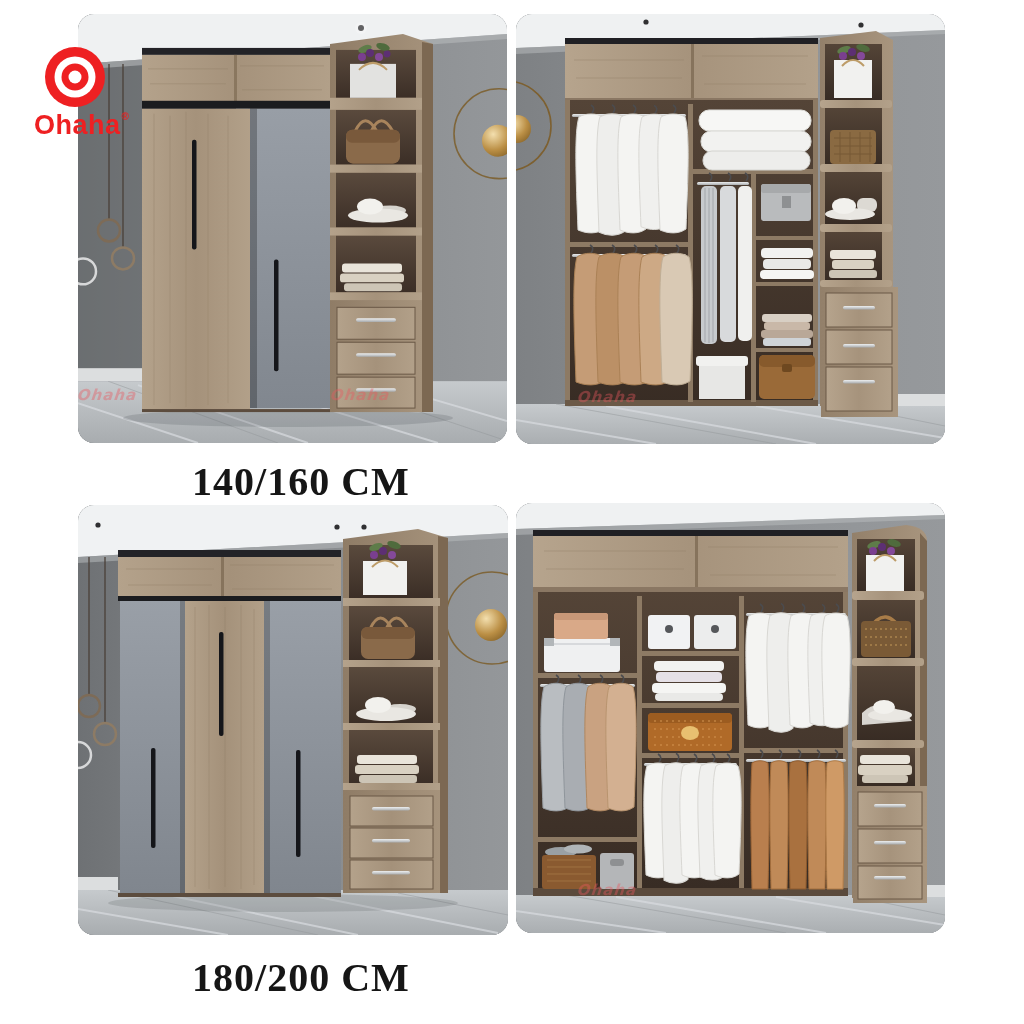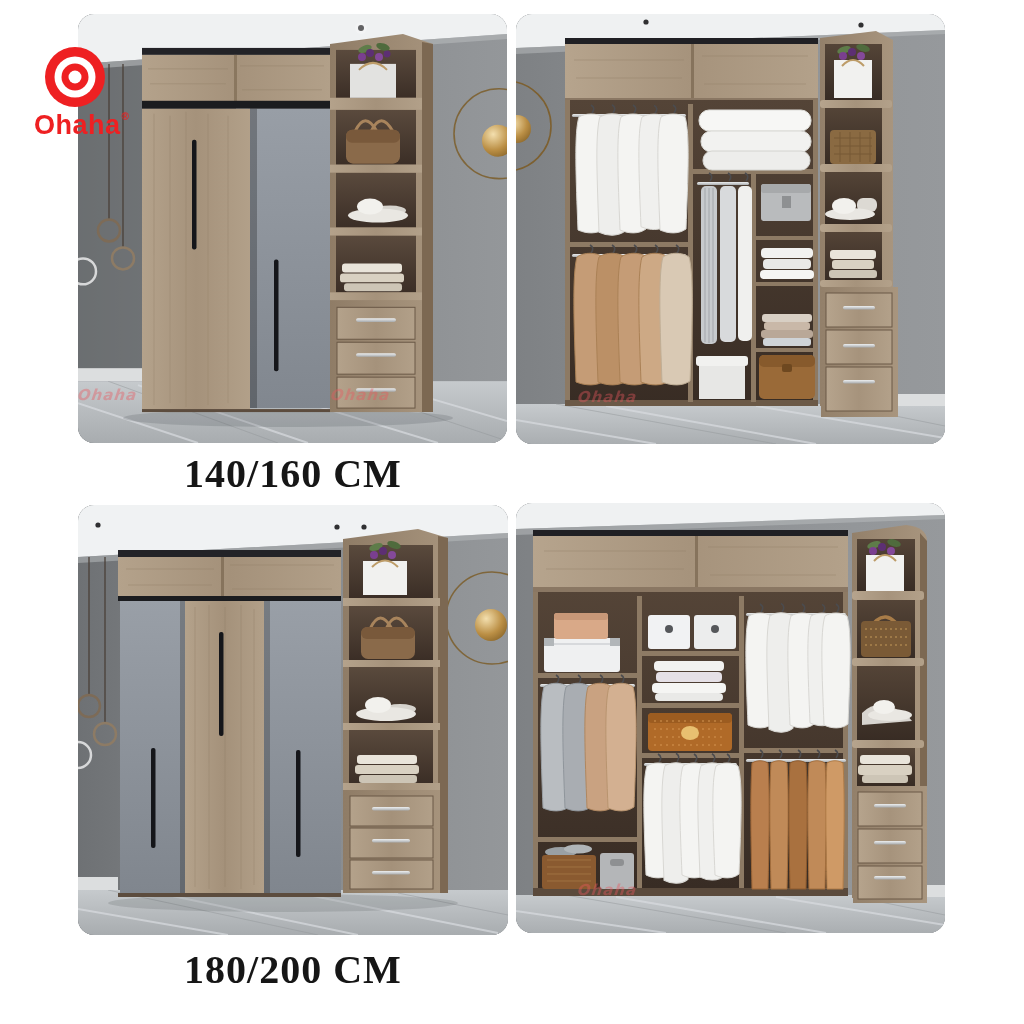--- a/index.html
+++ b/index.html
@@ -7,21 +7,21 @@
     width:1024px;height:1024px;position:relative;overflow:hidden;
     background:var(--page_bg,#fff);
     font-family:"Liberation Sans",sans-serif;
   }
   .panel{
     position:absolute;margin:0;border-radius:16px;overflow:hidden;
     background:#8c8f92;
   }
   .panel svg.scene{display:block;width:100%;height:100%;}
   .size-label{
-    position:absolute;margin:0;text-align:center;
+    position:absolute;margin:8px;text-align:center;
     font-family:"Liberation Serif",serif;font-weight:700;
     font-size:40px;letter-spacing:1px;color:var(--label_ink,#161616);
   }
   .logo{position:absolute;left:0;top:0;width:170px;height:160px;z-index:5;}
   .logo .mark{position:absolute;left:43px;top:45px;}
   .logo .brand-name{
     position:absolute;left:34px;top:110px;
     font-family:Liberation Sans, sans-serif;font-weight:bold;
     font-size:27px;letter-spacing:.5px;color:var(--brand_red,#ee2022);
   }

